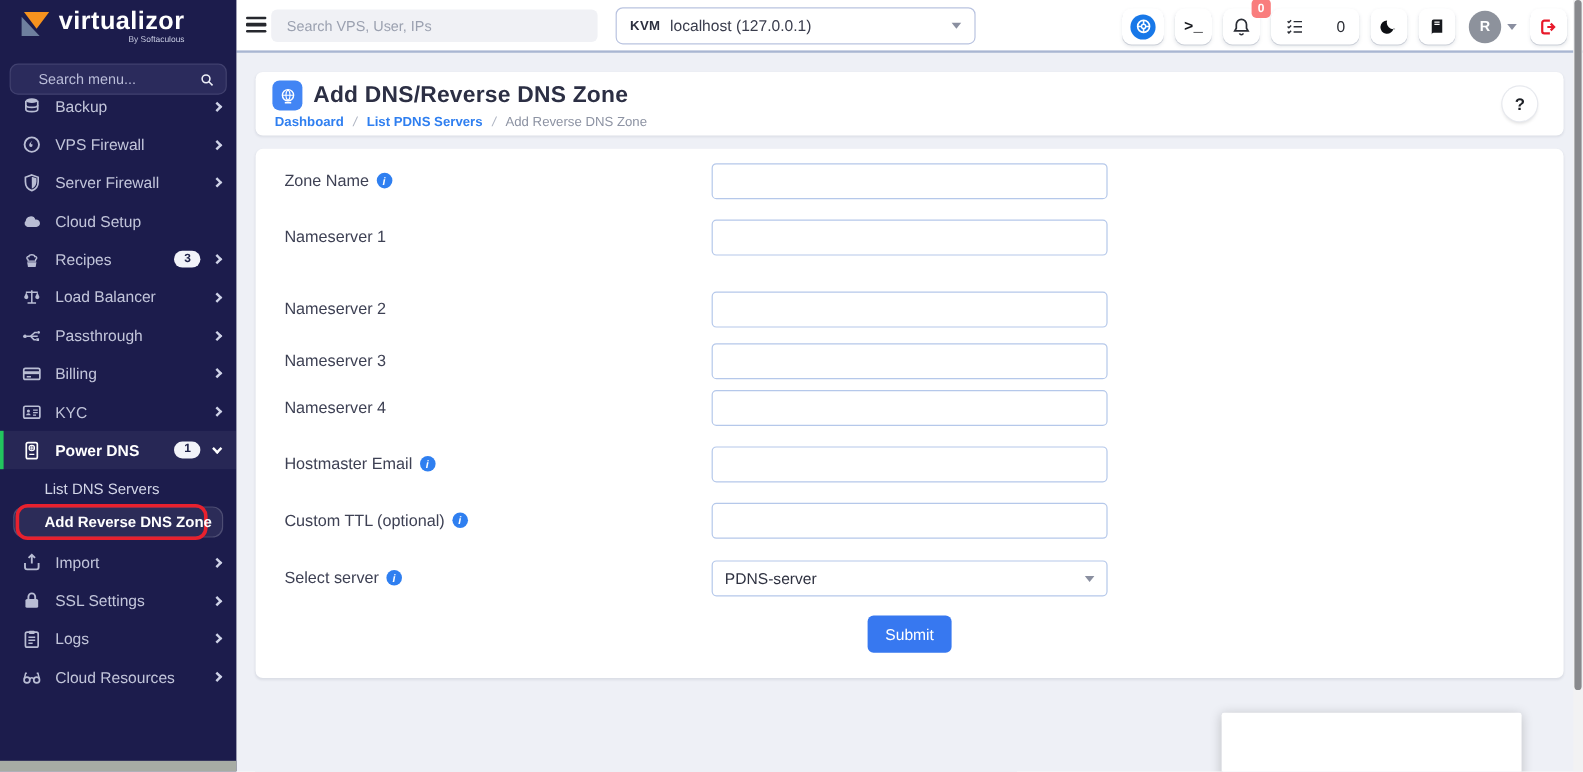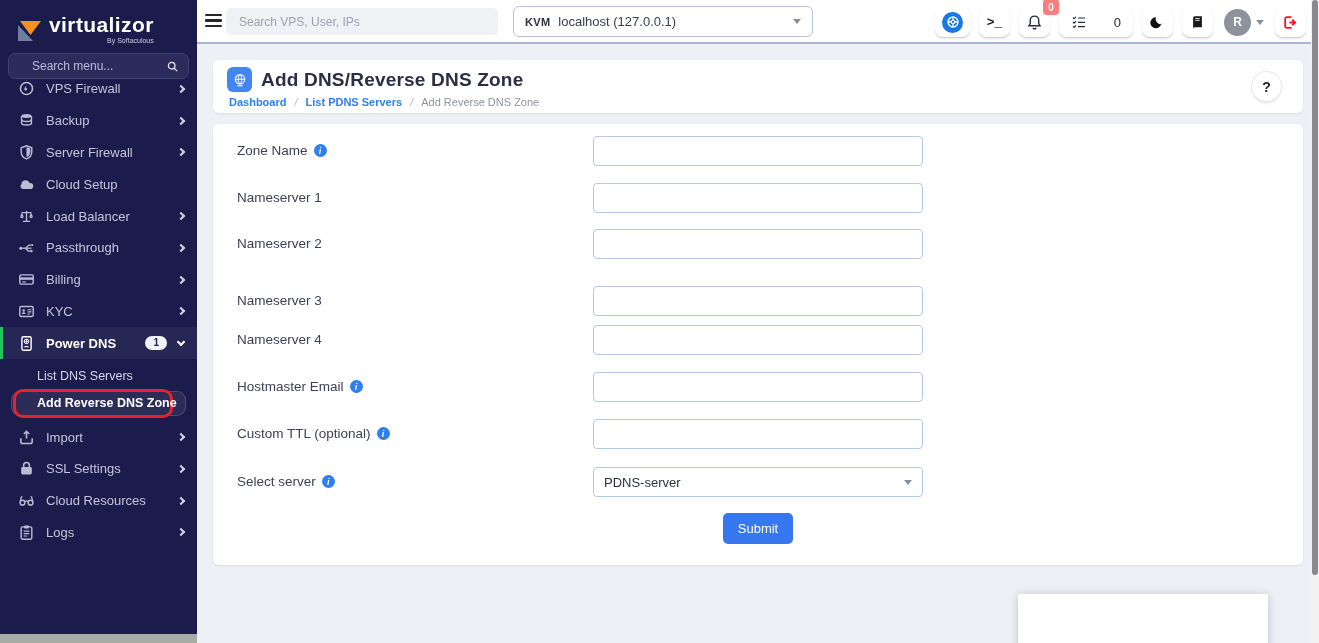--- a/index.html
+++ b/index.html
@@ -6,21 +6,21 @@
   html,body { margin:0; padding:0; }
   body {
     width:1319px; height:643px; overflow:hidden; position:relative;
     font-family:"Liberation Sans","DejaVu Sans",sans-serif;
     background:#eef0f6;
   }
   .icn svg { width:100%; height:100%; display:block; }
 
   
   .sidebar { position:absolute; left:0; top:0; width:197px; height:643px; background:#1c1c4c; z-index:30; }
-  .brand { display:flex; align-items:flex-end; gap:5px; padding:7px 8px 0 14px; height:44px; cursor:pointer; }
+  .brand { display:flex; align-items:flex-start; gap:5px; padding:7px 8px 0 14px; height:44px; cursor:pointer; }
   .brand-text { color:#fff; display:flex; flex-direction:column; line-height:1; }
   .brand-name { font-size:21px; font-weight:600; letter-spacing:.4px; }
   .brand-tag { font-size:7px; color:#c9cde3; align-self:flex-end; margin-top:2px; }
 
   .side-search { position:absolute; left:8px; top:53px; width:181px; height:26px; background:#2b2b5c;
     border:1px solid #41416f; border-radius:7px; display:flex; align-items:center; padding:0 9px; z-index:6; }
   .side-search input { flex:1; min-width:0; background:transparent; border:0; outline:0; color:#c7cadf;
     font-size:12px; font-family:inherit;margin-left:12px; }
   .side-search input::placeholder { color:#b9bcd8; }
   .side-mag { width:13px; height:13px; color:#eceef7; flex:none; }
@@ -144,55 +144,66 @@
         <svg viewBox="0 0 24 24">
           <circle cx="10.5" cy="10.5" r="6" fill="none" stroke="currentColor" stroke-width="2.4"></circle>
           <path d="M15 15l5.5 5.5" stroke="currentColor" stroke-width="2.4"></path>
         </svg>
       </span>
   </div>
   <nav id="side-menu">
       <div class="s-item">
         <span class="icn s-icn">
           <svg viewBox="0 0 24 24">
-            <circle cx="12" cy="12" r="8.5" fill="none" stroke="currentColor" stroke-width="2.2"></circle>
-            <path d="M12 7.5c.3 1.8-1.8 2.6-.6 4.4.5-.6.9-.9.9-.9 1.2 1.5.4 3.9-1.2 3.9-1.8 0-2.9-2-1.6-4.1.7-1.1 2-1.8 2.5-3.3z" fill="currentColor"></path>
-          </svg>
-        </span>
-        <span class="s-label">VPS Firewall</span>
-        <span class="chev r"></span>
-      </div>
-      <div class="s-item">
-        <span class="icn s-icn">
-          <svg viewBox="0 0 24 24">
             <ellipse cx="12" cy="5.5" rx="7" ry="2.8" fill="currentColor"></ellipse>
             <path d="M5 5.5v5c0 1.6 3.1 2.8 7 2.8s7-1.2 7-2.8v-5" fill="none" stroke="currentColor" stroke-width="2"></path>
             <path d="M5 10.5v5c0 1.6 3.1 2.8 7 2.8s7-1.2 7-2.8v-5" fill="none" stroke="currentColor" stroke-width="2"></path>
           </svg>
         </span>
         <span class="s-label">Backup</span>
         <span class="chev r"></span>
       </div>
       <div class="s-item">
         <span class="icn s-icn">
           <svg viewBox="0 0 24 24">
+            <circle cx="12" cy="12" r="8.5" fill="none" stroke="currentColor" stroke-width="2.2"></circle>
+            <path d="M12 7.5c.3 1.8-1.8 2.6-.6 4.4.5-.6.9-.9.9-.9 1.2 1.5.4 3.9-1.2 3.9-1.8 0-2.9-2-1.6-4.1.7-1.1 2-1.8 2.5-3.3z" fill="currentColor"></path>
+          </svg>
+        </span>
+        <span class="s-label">VPS Firewall</span>
+        <span class="chev r"></span>
+      </div>
+      <div class="s-item">
+        <span class="icn s-icn">
+          <svg viewBox="0 0 24 24">
             <path d="M12 2.5l7.5 2.8v5.2c0 4.8-3.2 9-7.5 10.5C7.7 19.5 4.5 15.3 4.5 10.5V5.3z" fill="none" stroke="currentColor" stroke-width="2"></path>
             <path d="M12 4.7v14.1c3.2-1.4 5.5-4.8 5.5-8.3v-4z" fill="currentColor"></path>
           </svg>
         </span>
         <span class="s-label">Server Firewall</span>
         <span class="chev r"></span>
       </div>
       <div class="s-item">
         <span class="icn s-icn">
           <svg viewBox="0 0 24 24">
             <path d="M7 18.5h10.2a4.3 4.3 0 10-.8-8.5 6 6 0 00-11.6 1.6A4 4 0 007 18.5z" fill="currentColor"></path>
           </svg>
         </span>
         <span class="s-label">Cloud Setup</span>
+      </div>
+      <div class="s-item">
+        <span class="icn s-icn">
+          <svg viewBox="0 0 24 24">
+            <path d="M8.5 8.2c-2.3-.6-3.3 2.6-1 3.3l.2 2h8.6l.2-2c2.3-.7 1.3-3.9-1-3.3-.3-2.9-6.7-2.9-7 0z" fill="none" stroke="currentColor" stroke-width="1.6"></path>
+            <path d="M6.5 15h11l-1 5.5h-9z" fill="currentColor"></path>
+          </svg>
+        </span>
+        <span class="s-label">Recipes</span>
+        <span class="s-badge">3</span>
+        <span class="chev r"></span>
       </div>
       <div class="s-item">
         <span class="icn s-icn">
           <svg viewBox="0 0 24 24">
             <path d="M12 4v15M7 19h10M5 6.5h14" stroke="currentColor" stroke-width="1.8" fill="none"></path>
             <path d="M5.5 6.5L3 12h5z" fill="currentColor"></path>
             <path d="M3 12a2.5 2.5 0 005 0z" fill="currentColor"></path>
             <path d="M18.5 6.5L16 12h5z" fill="currentColor"></path>
             <path d="M16 12a2.5 2.5 0 005 0z" fill="currentColor"></path>
           </svg>
@@ -273,37 +284,37 @@
             <rect x="4.5" y="10" width="15" height="10.5" rx="2" fill="currentColor"></rect>
             <path d="M8 10V7.5a4 4 0 018 0V10" fill="none" stroke="currentColor" stroke-width="2.2"></path>
           </svg>
         </span>
         <span class="s-label">SSL Settings</span>
         <span class="chev r"></span>
       </div>
       <div class="s-item">
         <span class="icn s-icn">
           <svg viewBox="0 0 24 24">
+            <rect x="4.5" y="4" width="15" height="17.5" rx="2" fill="none" stroke="currentColor" stroke-width="2"></rect>
+            <rect x="8.5" y="2.2" width="7" height="4" rx="1.2" fill="currentColor"></rect>
+            <path d="M8 10h8M8 13.5h8M8 17h5" stroke="currentColor" stroke-width="1.6"></path>
+          </svg>
+        </span>
+        <span class="s-label">Logs</span>
+        <span class="chev r"></span>
+      </div>
+      <div class="s-item">
+        <span class="icn s-icn">
+          <svg viewBox="0 0 24 24">
             <circle cx="6.3" cy="15" r="3.4" fill="none" stroke="currentColor" stroke-width="2"></circle>
             <circle cx="17.7" cy="15" r="3.4" fill="none" stroke="currentColor" stroke-width="2"></circle>
             <path d="M9.7 14.2a2.4 2.4 0 014.6 0M3.2 13.5L4.8 7h1.4M20.8 13.5L19.2 7h-1.4" fill="none" stroke="currentColor" stroke-width="1.8"></path>
           </svg>
         </span>
         <span class="s-label">Cloud Resources</span>
-        <span class="chev r"></span>
-      </div>
-      <div class="s-item">
-        <span class="icn s-icn">
-          <svg viewBox="0 0 24 24">
-            <rect x="4.5" y="4" width="15" height="17.5" rx="2" fill="none" stroke="currentColor" stroke-width="2"></rect>
-            <rect x="8.5" y="2.2" width="7" height="4" rx="1.2" fill="currentColor"></rect>
-            <path d="M8 10h8M8 13.5h8M8 17h5" stroke="currentColor" stroke-width="1.6"></path>
-          </svg>
-        </span>
-        <span class="s-label">Logs</span>
         <span class="chev r"></span>
       </div>
     </nav>
   <div class="side-strip"></div>
 </aside>
 
 <header class="topbar">
   <div class="burger">
       <i></i>
       <i></i>
@@ -410,21 +421,21 @@
             <span class="info-dot"></span>
           </label>
           <input class="f-input" style="">
         </div>
         <div class="f-row" style="top: 59px;">
           <label class="f-label">
             <span>Nameserver 1</span>
           </label>
           <input class="f-input" style="">
         </div>
-        <div class="f-row" style="top: 105px;">
+        <div class="f-row" style="top: 119px;">
           <label class="f-label">
             <span>Nameserver 2</span>
           </label>
           <input class="f-input" style="">
         </div>
         <div class="f-row" style="top: 162px;">
           <label class="f-label">
             <span>Nameserver 3</span>
           </label>
           <input class="f-input" style="">

